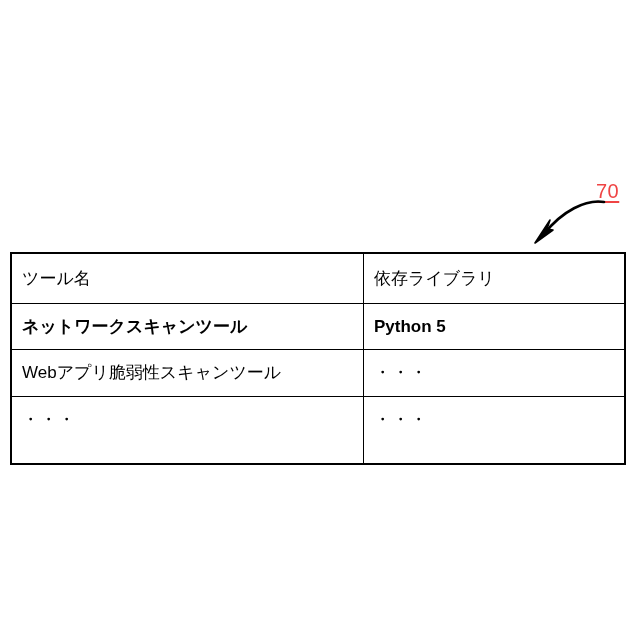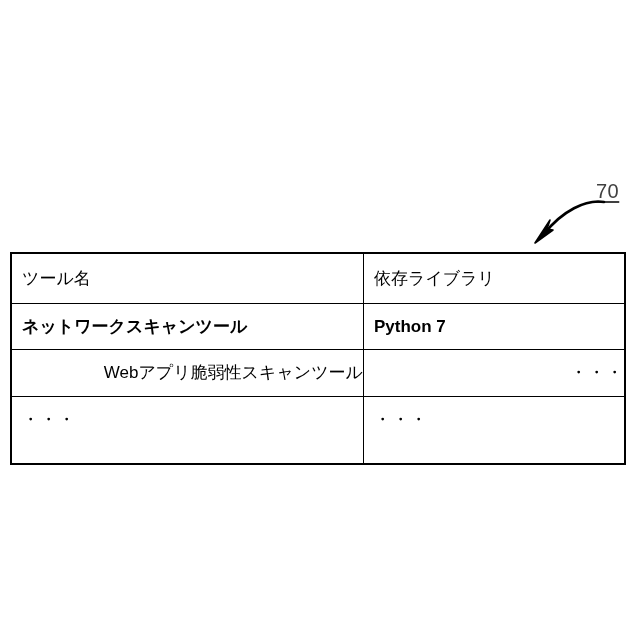--- a/index.html
+++ b/index.html
@@ -28,21 +28,21 @@
 
   
   .ref-callout {
     position: absolute;
     left: 596px;
     top: 181px;
     font-size: 20px;
     line-height: 1;
     letter-spacing: 0.5px;
     font-weight: 400;
-    color: #404040;
+    color: #ef4444;
     text-decoration: underline;
     text-underline-offset: 3px;
     text-decoration-thickness: 1.6px;
     white-space: nowrap;
   }
   .leader-arrow {
     position: absolute;
     left: 520px;
     top: 190px;
     width: 100px;
@@ -69,21 +69,21 @@
     color: #000000;
     background: #ffffff;
     overflow: hidden;
     white-space: nowrap;
   }
   .col-name  { width: 341px; }
   .col-dep   { width: 250px; }
 
   tr.row-header td { height: 49px; }
   tr.row-1 td      { height: 45px; font-weight: bold; }
-  tr.row-2 td      { height: 46px; text-align: right; }
+  tr.row-2 td      { height: 46px; }
   tr.row-3 td      { height: 54px; vertical-align: top; padding-top: 12px; }
 
   
   .fig-table {
     outline: 1.2px solid #000000;
     outline-offset: -0.6px;
   }
 
   .ellipsis-cell {
     letter-spacing: 1px;
@@ -102,21 +102,21 @@
   </svg>
 
   <table class="fig-table">
     <tbody>
       <tr class="row-header">
         <td class="col-name">ツール名</td>
         <td class="col-dep">依存ライブラリ</td>
       </tr>
       <tr class="row-1">
         <td class="col-name">ネットワークスキャンツール</td>
-        <td class="col-dep">Python 7</td>
+        <td class="col-dep">Python 5</td>
       </tr>
       <tr class="row-2">
         <td class="col-name">Webアプリ脆弱性スキャンツール</td>
         <td class="col-dep ellipsis-cell">・・・</td>
       </tr>
       <tr class="row-3">
         <td class="col-name ellipsis-cell">・・・</td>
         <td class="col-dep ellipsis-cell">・・・</td>
       </tr>
     </tbody>

